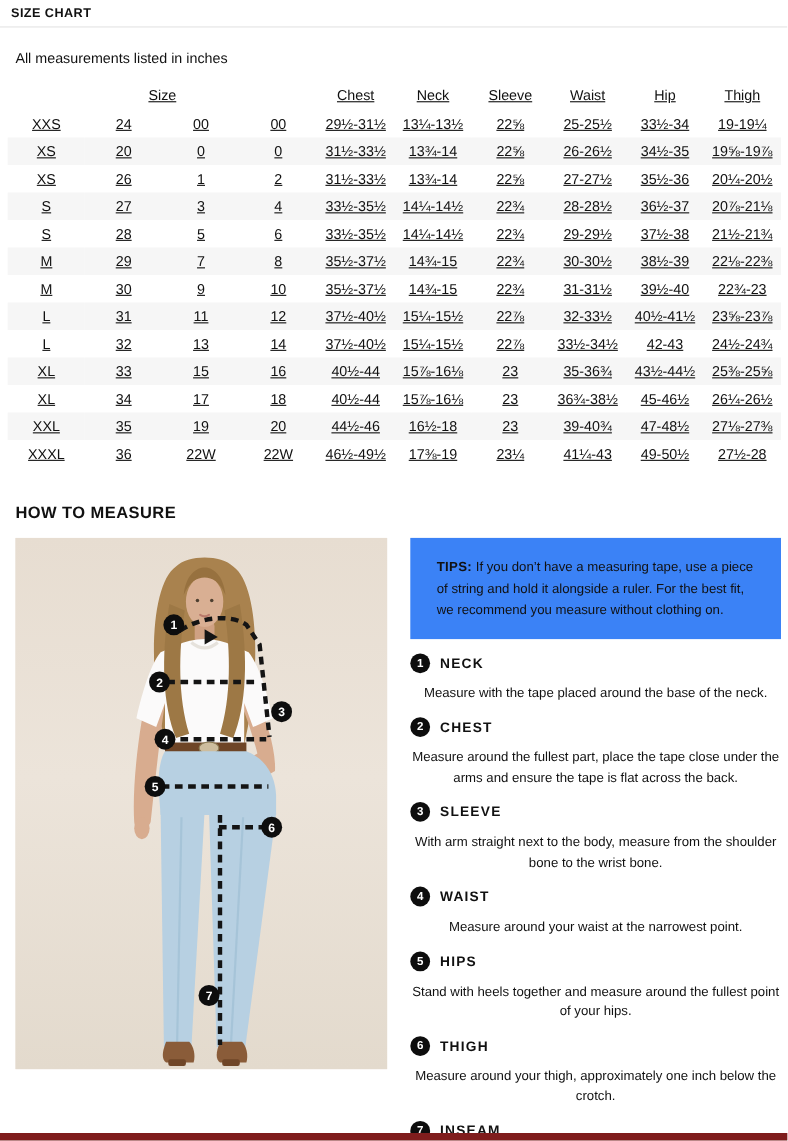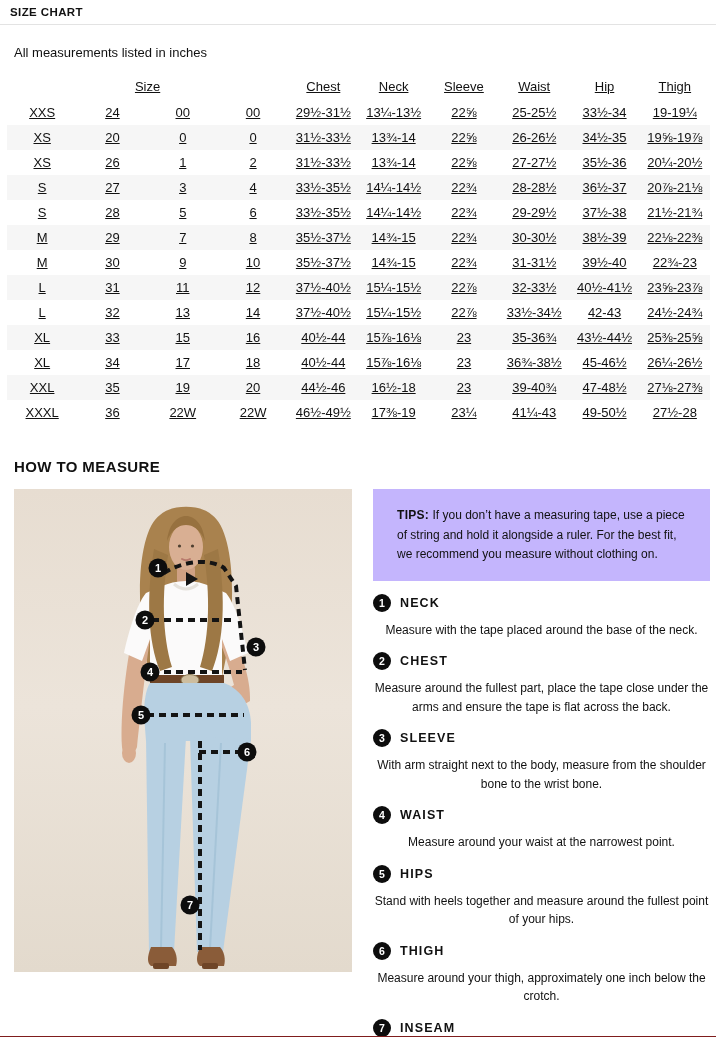--- a/index.html
+++ b/index.html
@@ -4,21 +4,21 @@
 <style>
   * { box-sizing: border-box; margin: 0; padding: 0; }
   html,body { background:#fff; }
   body { font-family: "Liberation Sans", sans-serif; color:#111; }
   .page {
     position: relative;
     width: 716px; height: 1037px;
     margin: 0 auto;
     background: #fff;
     overflow: hidden;
-    border-bottom: 1px solid #7f1d1d;
+    border-bottom: 7px solid #7f1d1d;
   }
   
   .topbar { padding: 6px 10px 6px 10px; border-bottom: 1px solid #e3e3e3; }
   .topbar h1 { font-size: 11.5px; font-weight: 700; letter-spacing: .4px; }
   .note { margin: 20px 0 0 14px; font-size: 13px; }
 
   
   table.sizes { width: 703px; margin: 15px 6px 0 7px; border-collapse: collapse; table-layout: fixed; text-decoration: underline; }
   table.sizes th, table.sizes td {
     font-size: 13px; font-weight: 400; text-align: center;
@@ -27,21 +27,21 @@
   table.sizes thead th { height: 24px; padding-bottom: 6px; }
   table.sizes tbody tr.stripe { background: #f6f6f6; }
 
   
   .section-title { margin: 33px 0 0 14px; font-size: 15px; font-weight: 700; letter-spacing: .4px; }
   .htm-cols { display: flex; gap: 21px; margin: 14px 6px 0 14px; align-items: flex-start; }
   .photo { width: 338px; height: 483px; flex: none; background: #e9e1d7; }
   .photo svg { display: block; }
   .right-col { width: 337px; flex: none; }
 
-  .tips { background: #c4b5fd; padding: 17px 24px 16px 24px; font-size: 12px; line-height: 19.5px; }
+  .tips { background: #3b82f6; padding: 17px 24px 16px 24px; font-size: 12px; line-height: 19.5px; }
   .tips b { font-weight: 700; letter-spacing: .3px; }
 
   .steps { margin-top: 1px; }
   .step-head { display: flex; align-items: center; gap: 9px; margin-top: 13px; }
   .badge {
     width: 18px; height: 18px; border-radius: 50%;
     background: #0d0d0d; color: #fff;
     display: inline-flex; align-items: center; justify-content: center;
     font-size: 10.5px; font-weight: 700; flex: none;
   }

